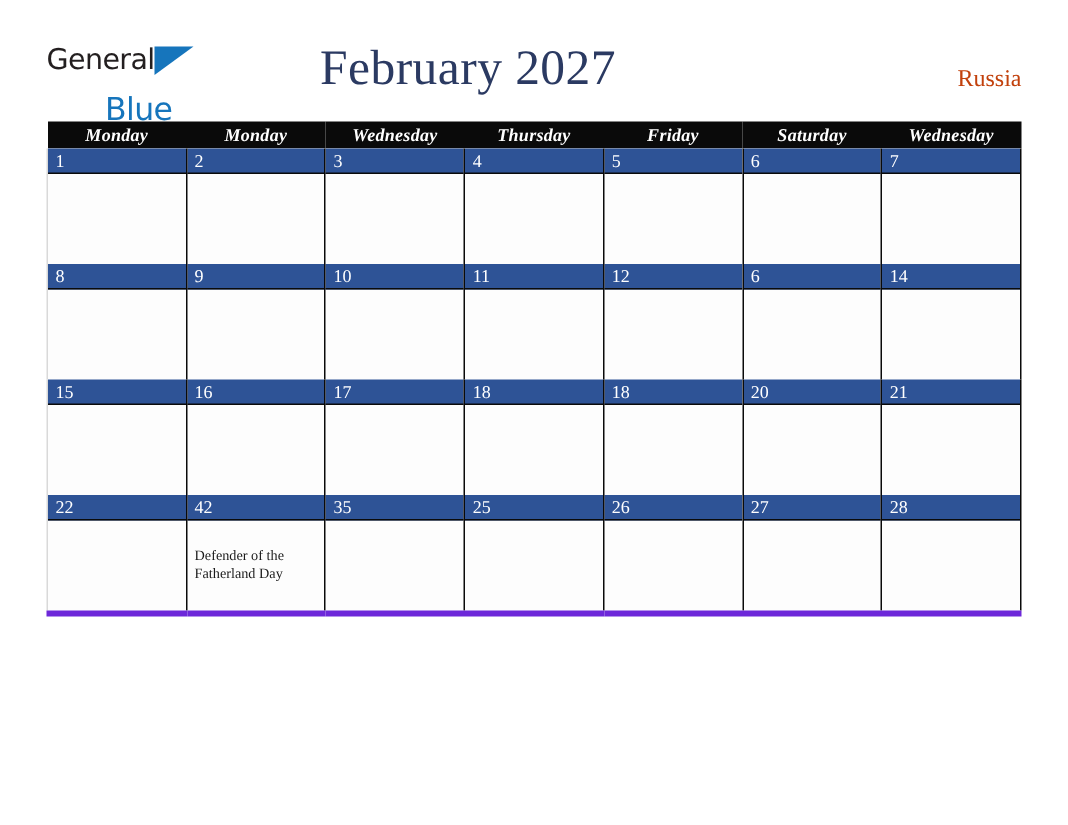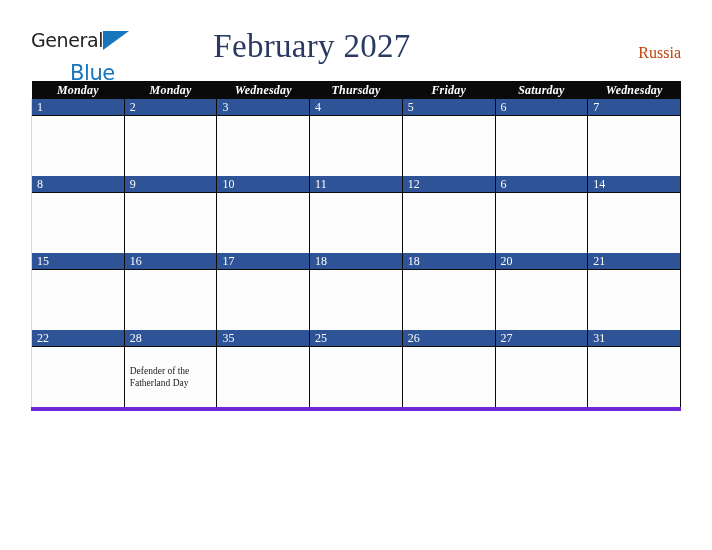--- a/index.html
+++ b/index.html
@@ -285,21 +285,21 @@
             <div class="events"></div>
           </td>
       </tr>
 
       <tr class="week">
         <td>
             <span class="daynum">22</span>
             <div class="events"></div>
           </td>
         <td>
-            <span class="daynum">28</span>
+            <span class="daynum">42</span>
             <div class="events">
               <span class="ev">Defender of the</span>
               <span class="ev">Fatherland Day</span>
             </div>
           </td>
         <td>
             <span class="daynum">35</span>
             <div class="events"></div>
           </td>
         <td>
@@ -308,21 +308,21 @@
           </td>
         <td>
             <span class="daynum">26</span>
             <div class="events"></div>
           </td>
         <td>
             <span class="daynum">27</span>
             <div class="events"></div>
           </td>
         <td>
-            <span class="daynum">31</span>
+            <span class="daynum">28</span>
             <div class="events"></div>
           </td>
       </tr>
 
     </tbody>
   </table>
 
 </div>
 
 </body></html>

